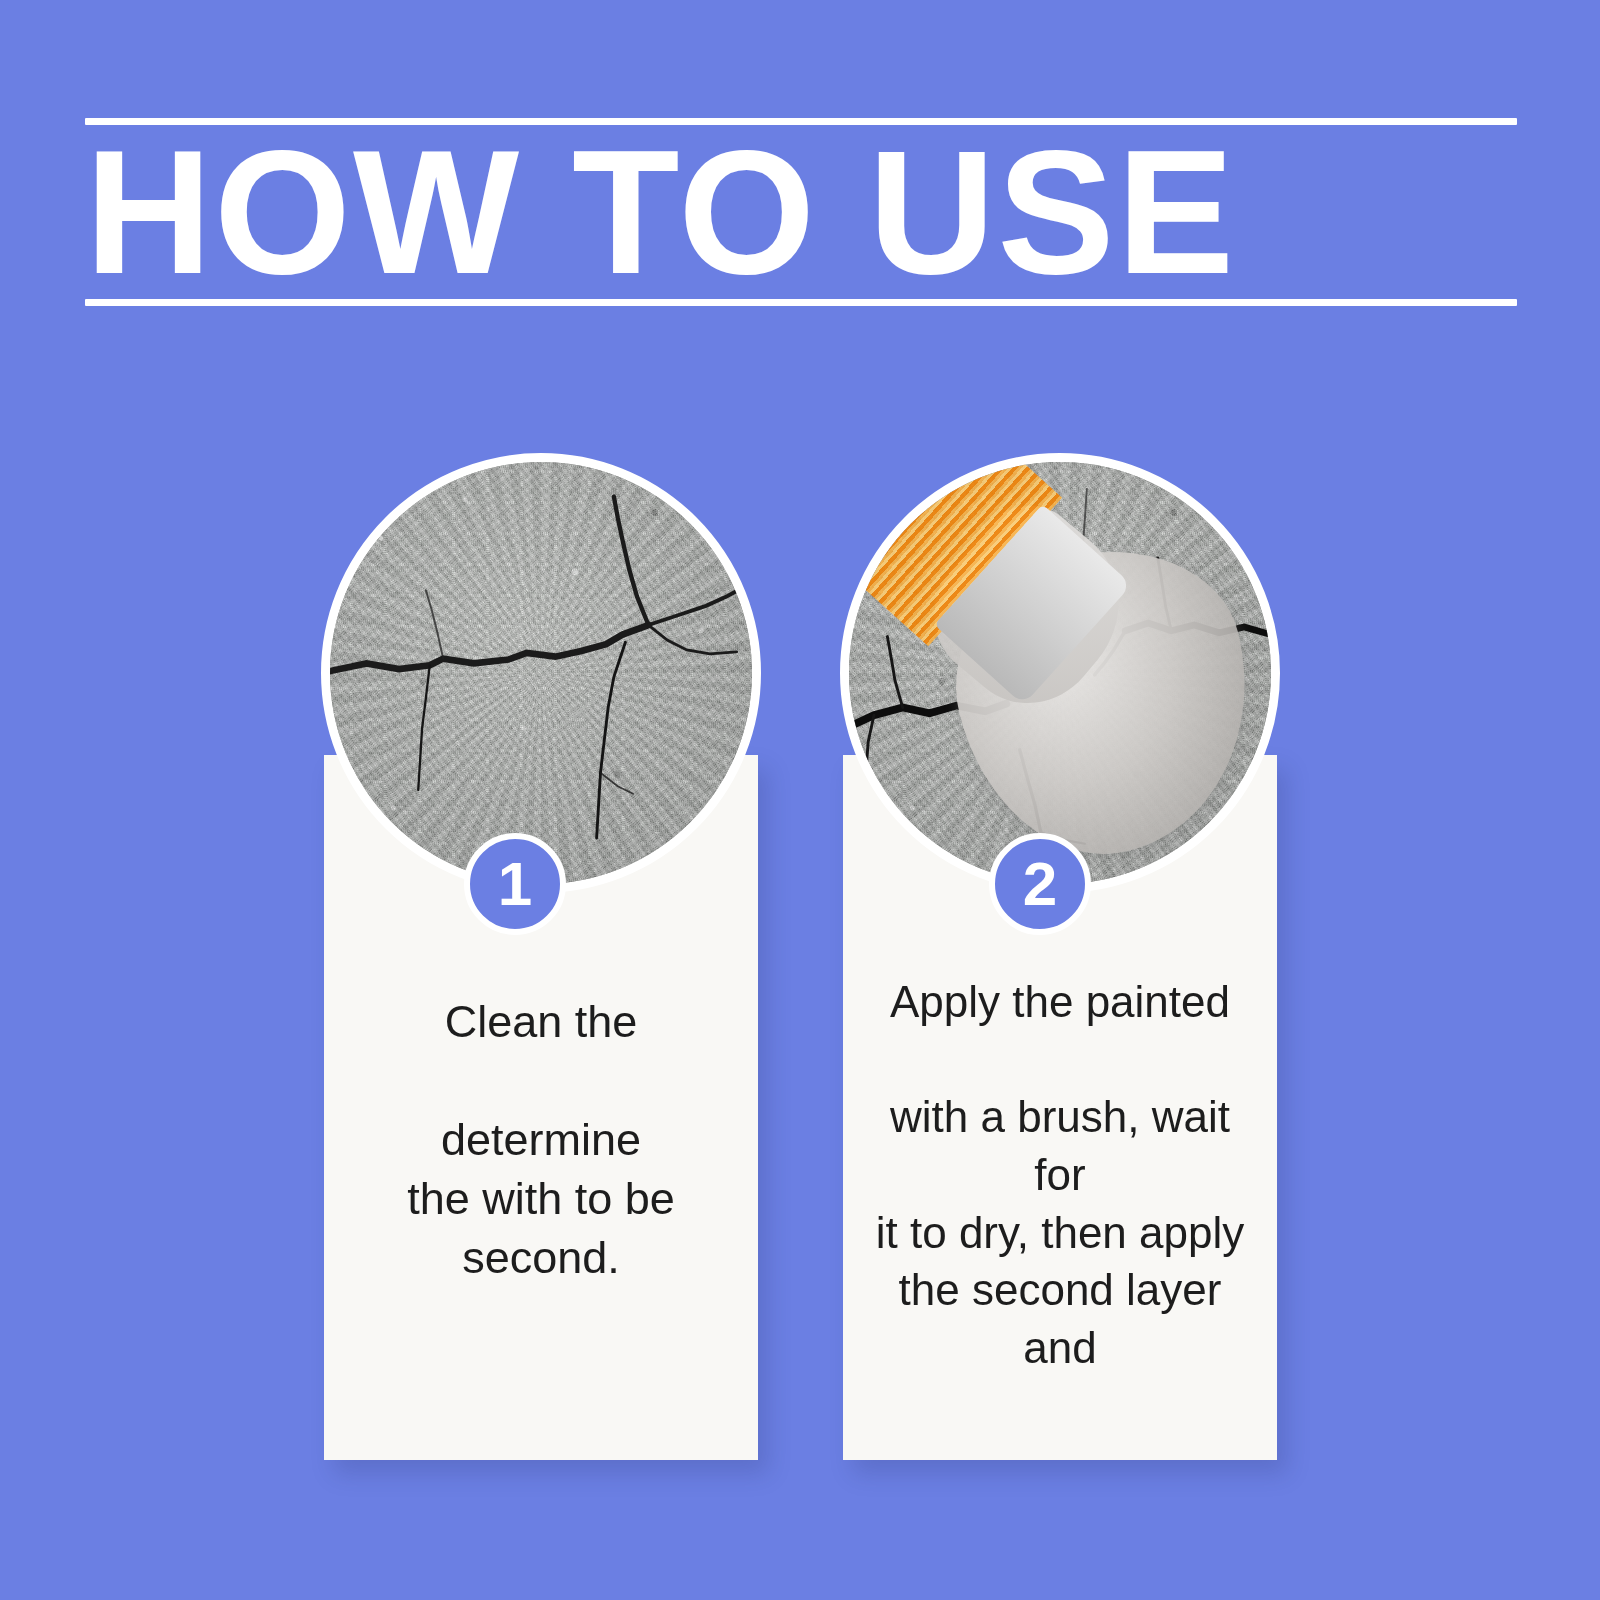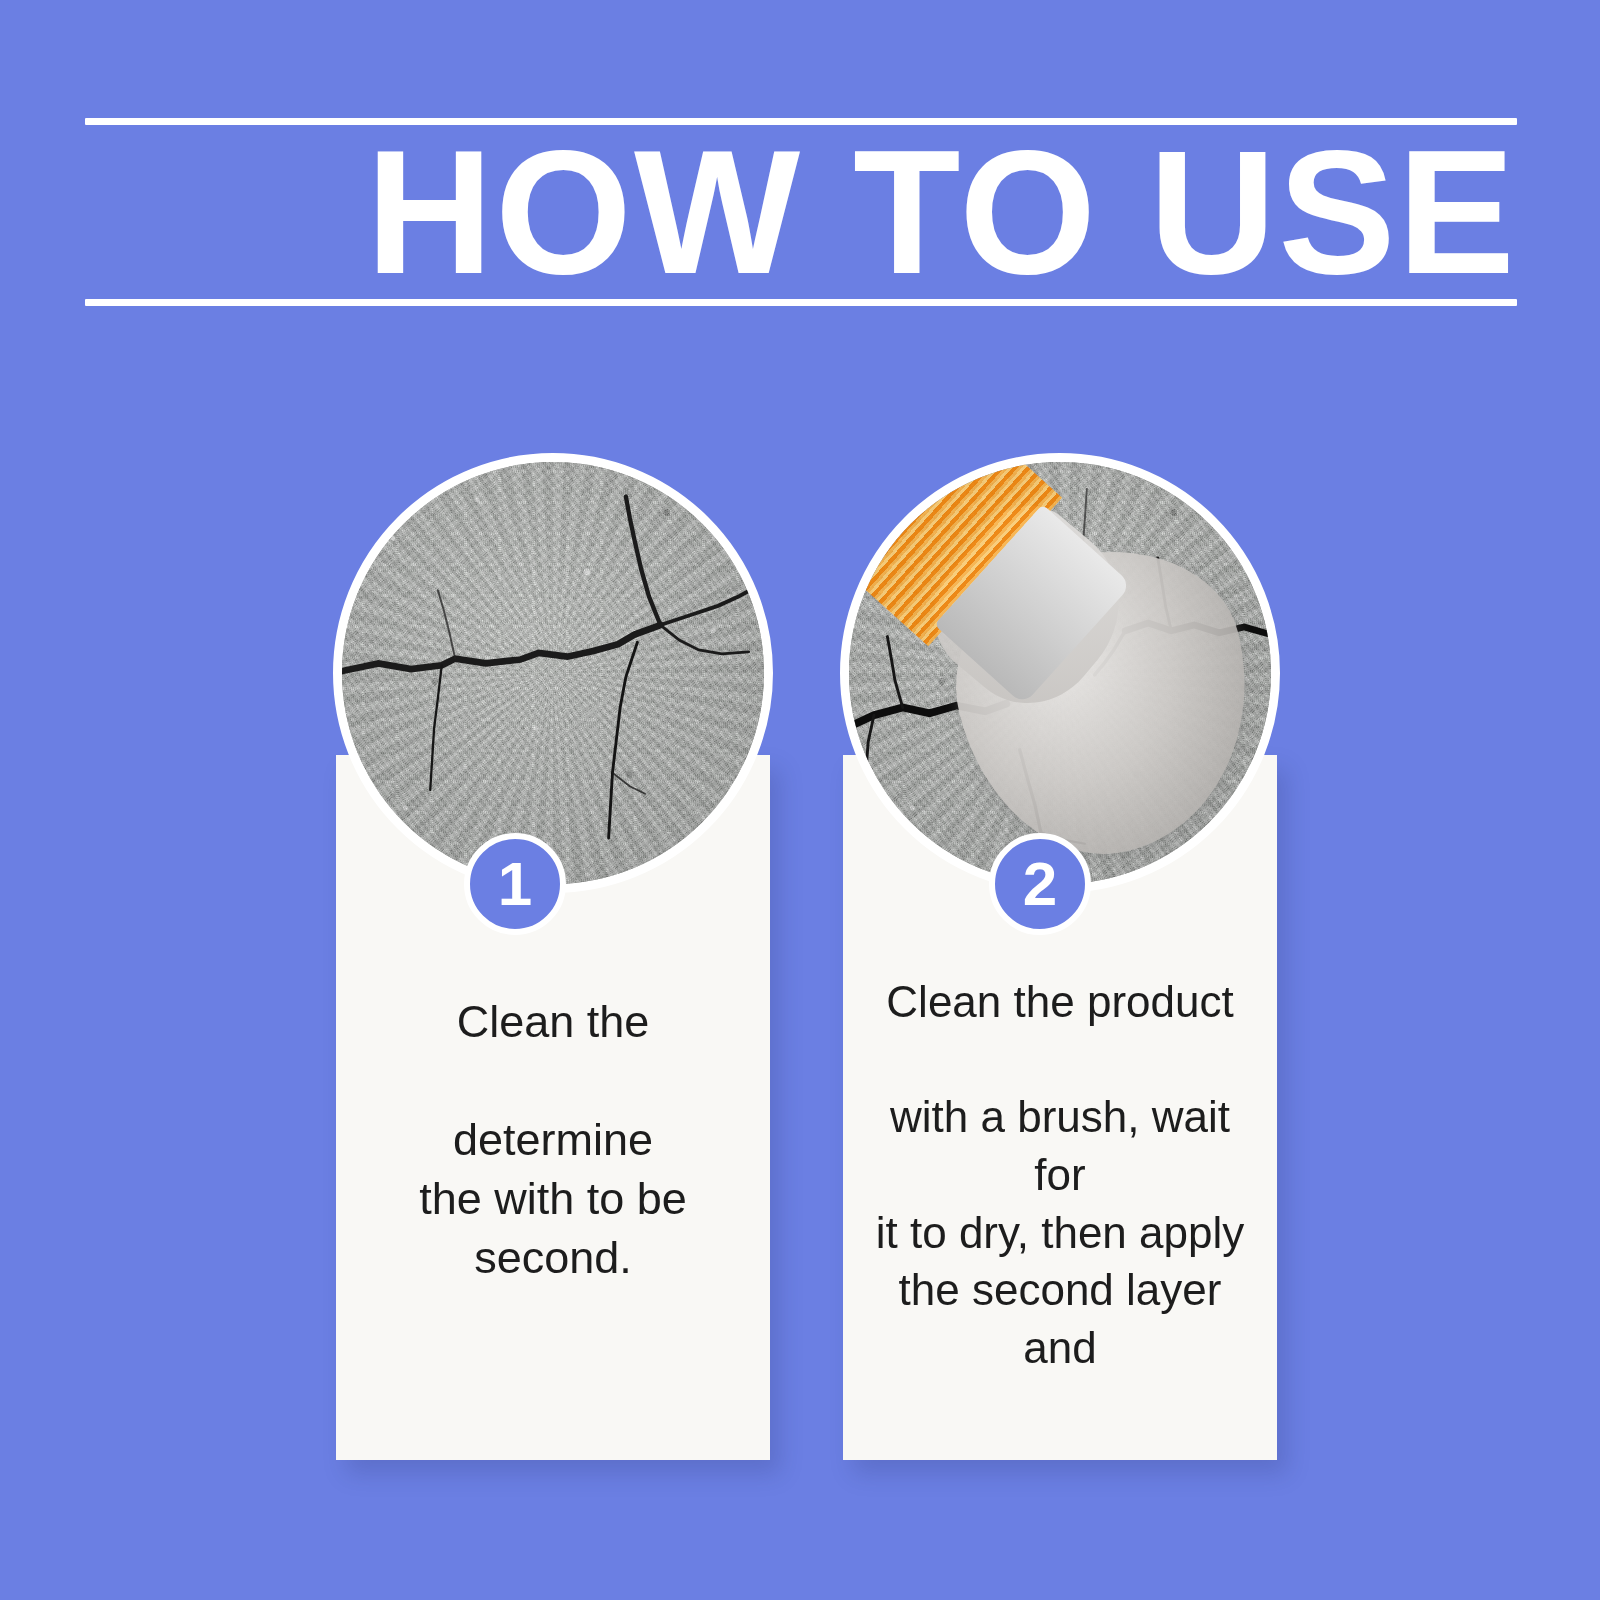--- a/index.html
+++ b/index.html
@@ -18,21 +18,21 @@
   }
   .rule {
     position:absolute; left:0; width:100%; height:7px;
     background:#ffffff; border-radius:1px;
   }
   .rule-top { top:0; }
   .rule-bottom { bottom:0; }
   .title {
     position:absolute; left:0; right:0; top:50%;
     transform:translateY(-50%);
-    text-align:right;
+    text-align:left;
     color:#ffffff;
     font-size:176px;
     font-weight:bold;
     letter-spacing:2px;
     line-height:1;
     font-family:"Liberation Sans", sans-serif;
     white-space:nowrap;
   }
 
   
@@ -41,21 +41,21 @@
     left:0; top:453px; width:1600px; height:1010px;
   }
   .card {
     position:absolute;
     top:302px;              
     width:434px;
     height:705px;
     background:#f9f8f5;
     box-shadow:10px 14px 22px rgba(40,50,110,0.20);
   }
-  .card-1 { left:336px;padding-left:12px; }
+  .card-1 { left:324px;padding-left:12px; }
   .card-2 { left:843px; }
 
   
   .disc {
     position:absolute;
     top:-302px;
     left:50%;
     transform:translateX(-50%);
     width:440px; height:440px;
     border-radius:50%;
@@ -255,21 +255,21 @@
 
       <div class="brush">
         <div class="bristles">
           <div class="bristles-tex"></div>
         </div>
         <div class="ferrule"></div>
       </div>
     </div>
 
     <div class="card-text">
-      <span>Clean the product</span><br>
+      <span>Apply the painted</span><br>
       <br>
       <span>with a brush, wait for</span><br>
       <span>it to dry, then apply</span><br>
       <span>the second layer and</span><br>
     </div>
   </div>
 
   <div class="badge badge-1">
     <span>1</span>
   </div>

